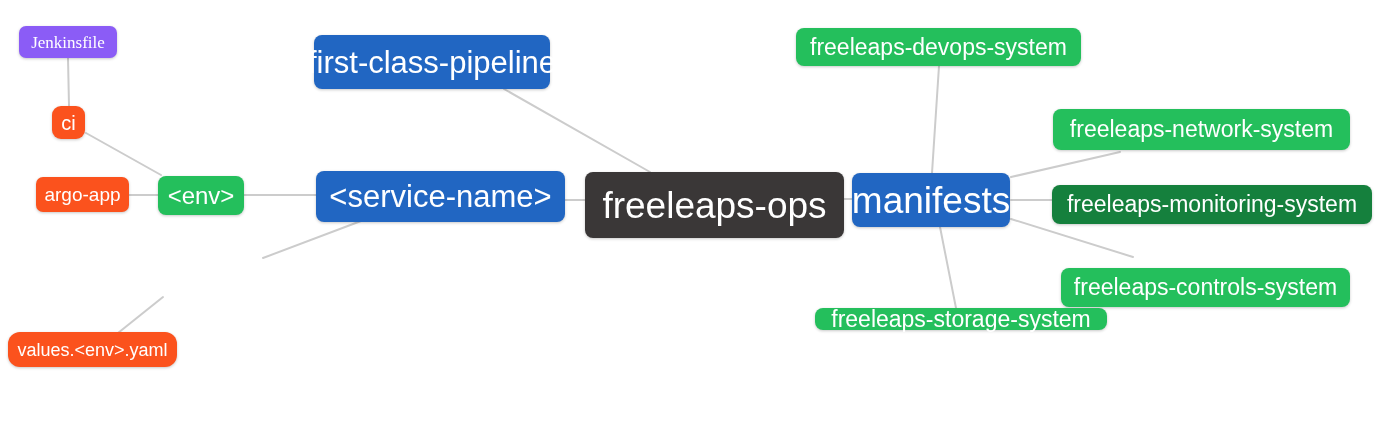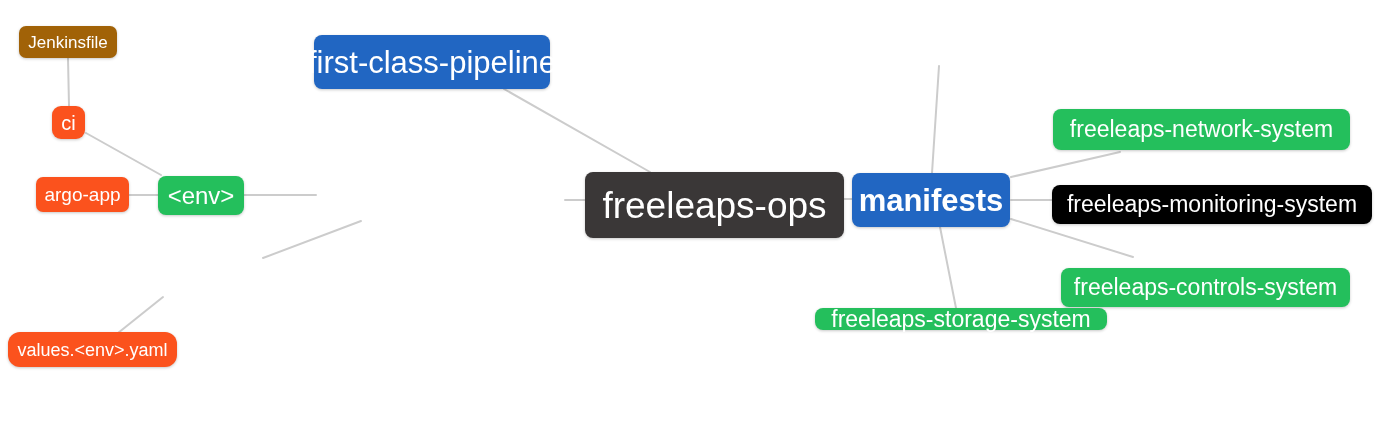--- a/index.html
+++ b/index.html
@@ -45,21 +45,21 @@
   
   .n-jenkinsfile { left: 19px;   top: 26px;  width: 98px;  height: 32px; font-size: 17px; border-radius: 7px; }
   .n-ci         { left: 52px;   top: 106px; width: 33px;  height: 33px; font-size: 20px; border-radius: 9px; }
   .n-argo       { left: 36px;   top: 177px; width: 93px;  height: 35px; font-size: 19px; border-radius: 7px; }
   .n-env        { left: 158px;  top: 176px; width: 86px;  height: 39px; font-size: 24px; }
   .n-helm       { left: 147px;  top: 258px; width: 118px; height: 37px; font-size: 24px; }
   .n-values     { left: 8px;    top: 332px; width: 169px; height: 35px; font-size: 18px; border-radius: 12px; }
   .n-pipeline   { left: 314px;  top: 35px;  width: 236px; height: 54px; font-size: 31px; }
   .n-service    { left: 316px;  top: 171px; width: 249px; height: 51px; font-size: 31px; }
   .n-root       { left: 585px;  top: 172px; width: 259px; height: 66px; font-size: 37px; }
-  .n-manifests  { left: 852px;  top: 173px; width: 158px; height: 54px; font-size: 31px; font-weight: bold; }
+  .n-manifests  { left: 852px;  top: 173px; width: 158px; height: 54px; font-size: 37px; }
   .n-devops     { left: 796px;  top: 28px;  width: 285px; height: 38px; font-size: 23px; }
   .n-network    { left: 1053px; top: 109px; width: 297px; height: 41px; font-size: 23px; }
   .n-monitoring { left: 1052px; top: 185px; width: 320px; height: 39px; font-size: 23px; }
   .n-controls   { left: 1061px; top: 257px; width: 289px; height: 39px; font-size: 23px; margin-top: 11px; }
   .n-storage    { left: 815px;  top: 308px; width: 292px; height: 22px; font-size: 23px; }
 </style>
 </head>
 <body>
 
 <div class="canvas" style="background-color: rgb(255, 255, 255);">
@@ -74,26 +74,28 @@
     <line x1="504" y1="89" x2="650" y2="172" stroke="#CCCCCC"></line>
     <line x1="565" y1="200" x2="585" y2="200" stroke="#CCCCCC"></line>
     <line x1="844" y1="199" x2="852" y2="199" stroke="#CCCCCC"></line>
     <line x1="939" y1="66" x2="932" y2="173" stroke="#CCCCCC"></line>
     <line x1="1011" y1="177" x2="1120" y2="152" stroke="#CCCCCC"></line>
     <line x1="1011" y1="200" x2="1052" y2="200" stroke="#CCCCCC"></line>
     <line x1="1011" y1="219" x2="1133" y2="257" stroke="#CCCCCC"></line>
     <line x1="940" y1="227" x2="956" y2="308" stroke="#CCCCCC"></line>
   </svg>
 
-  <div class="node n-jenkinsfile" style="background-color: #a16207; color: rgb(255, 255, 255);">Jenkinsfile</div>
+  <div class="node n-jenkinsfile" style="background-color: #8b5cf6; color: rgb(255, 255, 255); font-family: Liberation Serif, serif;">Jenkinsfile</div>
   <div class="node n-ci" style="background-color: rgb(251, 82, 29); color: rgb(255, 255, 255);">ci</div>
   <div class="node n-argo" style="background-color: rgb(251, 82, 29); color: rgb(255, 255, 255);">argo-app</div>
   <div class="node n-env" style="background-color: rgb(36, 191, 92); color: rgb(255, 255, 255);">&lt;env&gt;</div>
   <div class="node n-values" style="background-color: rgb(251, 82, 29); color: rgb(255, 255, 255);">values.&lt;env&gt;.yaml</div>
   <div class="node n-pipeline" style="background-color: rgb(33, 102, 194); color: rgb(255, 255, 255);">first-class-pipeline</div>
+  <div class="node n-service" style="background-color: rgb(33, 102, 194); color: rgb(255, 255, 255);">&lt;service-name&gt;</div>
   <div class="node n-root" style="background-color: rgb(58, 55, 55); color: rgb(255, 255, 255);">freeleaps-ops</div>
   <div class="node n-manifests" style="background-color: rgb(33, 102, 194); color: rgb(255, 255, 255);">manifests</div>
+  <div class="node n-devops" style="background-color: rgb(36, 191, 92); color: rgb(255, 255, 255);">freeleaps-devops-system</div>
   <div class="node n-network" style="background-color: rgb(36, 191, 92); color: rgb(255, 255, 255);">freeleaps-network-system</div>
-  <div class="node n-monitoring" style="background-color: #000000; color: rgb(255, 255, 255);">freeleaps-monitoring-system</div>
+  <div class="node n-monitoring" style="background-color: #15803d; color: rgb(255, 255, 255);">freeleaps-monitoring-system</div>
   <div class="node n-controls" style="background-color: rgb(36, 191, 92); color: rgb(255, 255, 255);">freeleaps-controls-system</div>
   <div class="node n-storage" style="background-color: rgb(36, 191, 92); color: rgb(255, 255, 255);">freeleaps-storage-system</div>
 
 </div>
 
 </body></html>

